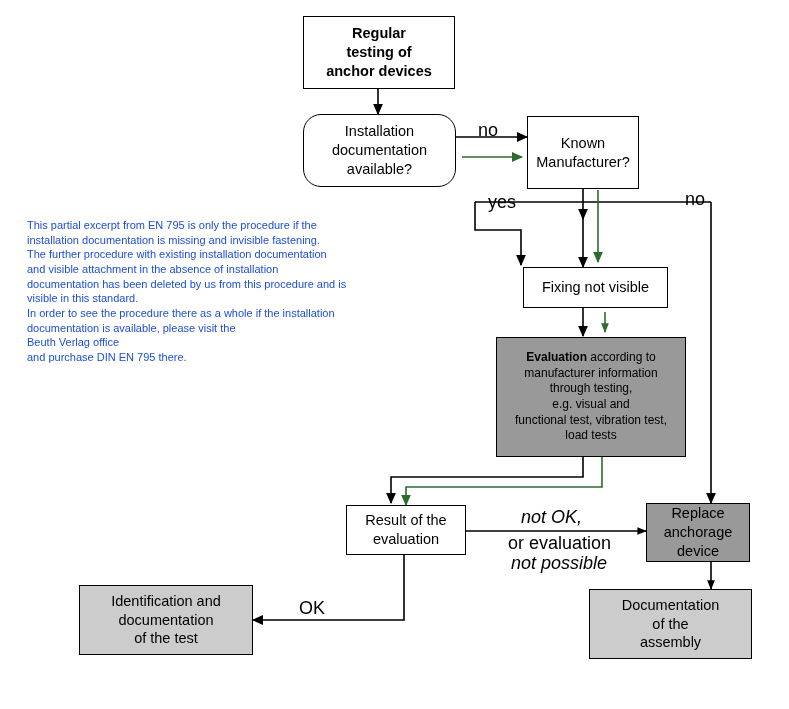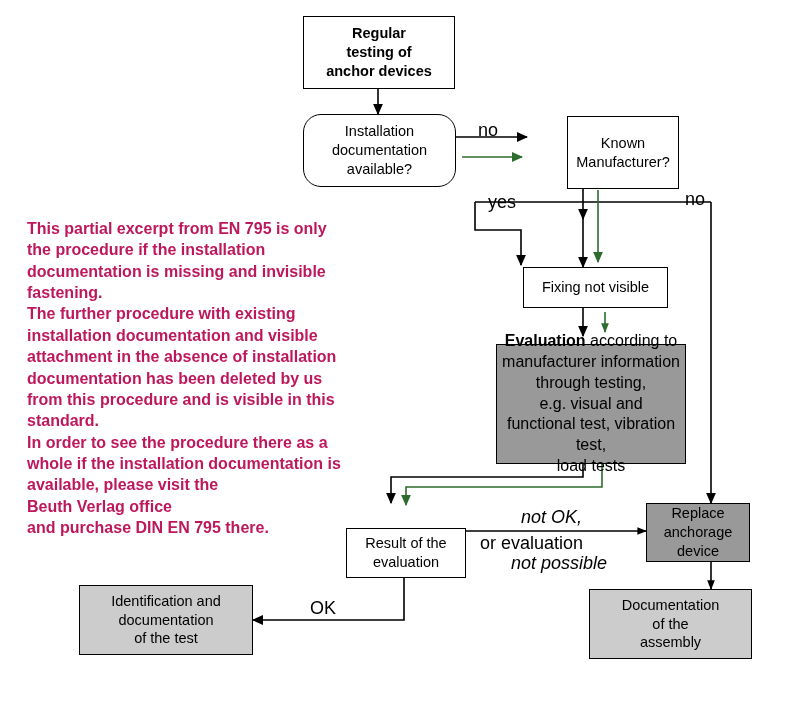--- a/index.html
+++ b/index.html
@@ -46,25 +46,24 @@
     line-height:1.32;
     color:#000000;
     white-space:nowrap;
   }
 
   #note{
     position:absolute;
     left:27px;
     top:218px;
     width:320px;
-    font-size:16px;
+    font-size:11px;
     line-height:1.335;
-    color:#be185d;
+    color:#1d4ed8;
     white-space:pre-wrap;
-    font-weight:bold;
   }
 </style>
 </head>
 <body>
 
 <div id="canvas">
 
   <svg id="wires" viewBox="0 0 789 709">
     <defs>
       <marker id="ahBlack" viewBox="0 0 10 10" refX="9" refY="5" markerWidth="7" markerHeight="7" orient="auto-start-reverse">
@@ -128,39 +127,39 @@
 testing of
 anchor devices</span>
   </div>
 
   <div class="node" style="left:303px; top:114px; width:153px; height:73px;border-radius:18px;">
     <span class="txt" style="white-space:pre-line;">Installation
 documentation
 available?</span>
   </div>
 
-  <div class="node" style="left:527px; top:116px; width:112px; height:73px;margin-left:40px;">
+  <div class="node" style="left:527px; top:116px; width:112px; height:73px;">
     <span class="txt" style="white-space:pre-line;">Known
 Manufacturer?</span>
   </div>
 
   <div class="node" style="left:523px; top:267px; width:145px; height:41px;">
     <span class="txt" style="white-space:pre-line;">Fixing not visible</span>
   </div>
 
-  <div class="node gray-dark" style="left:496px; top:344px; width:190px; height:120px; font-size:16px;">
+  <div class="node gray-dark" style="left:496px; top:337px; width:190px; height:120px; font-size:12px;">
     <span class="txt" style="white-space:pre-line;"><span class="b">Evaluation</span><span> according to
 manufacturer information
 through testing,
 e.g. visual and
 functional test, vibration test,
 load tests</span></span>
   </div>
 
-  <div class="node" style="left:346px; top:528px; width:120px; height:50px;">
+  <div class="node" style="left:346px; top:505px; width:120px; height:50px;">
     <span class="txt" style="white-space:pre-line;">Result of the
 evaluation</span>
   </div>
 
   <div class="node gray-dark" style="left:646px; top:503px; width:104px; height:59px;text-align:center;">
     <span class="txt" style="white-space:pre-line;">Replace
 anchorage
 device</span>
   </div>
 
@@ -176,24 +175,24 @@
 of the test</span>
   </div>
 
   <div class="edge-label" style="left:478px; top:119px;">no</div>
 
   <div class="edge-label" style="left:488px; top:191px;">yes</div>
 
   <div class="edge-label" style="left:685px; top:188px;">no</div>
 
   <div class="edge-label" style="left:521px; top:506px;font-style:italic;">not OK,</div>
-  <div class="edge-label" style="left:480px; top:532px;text-align:center;">or evaluation</div>
+  <div class="edge-label" style="left:508px; top:532px;text-align:center;">or evaluation</div>
   <div class="edge-label" style="left:511px; top:552px;font-style:italic;">not possible</div>
 
-  <div class="edge-label" style="left:310px; top:597px;">OK</div>
+  <div class="edge-label" style="left:299px; top:597px;">OK</div>
 
   <div id="note">This partial excerpt from EN 795 is only the procedure if the installation documentation is missing and invisible fastening.
 The further procedure with existing installation documentation and visible attachment in the absence of installation documentation has been deleted by us from this procedure and is visible in this standard.
 In order to see the procedure there as a whole if the installation documentation is available, please visit the
 Beuth Verlag office
 and purchase DIN EN 795 there.</div>
 
 </div>
 
 </body></html>

